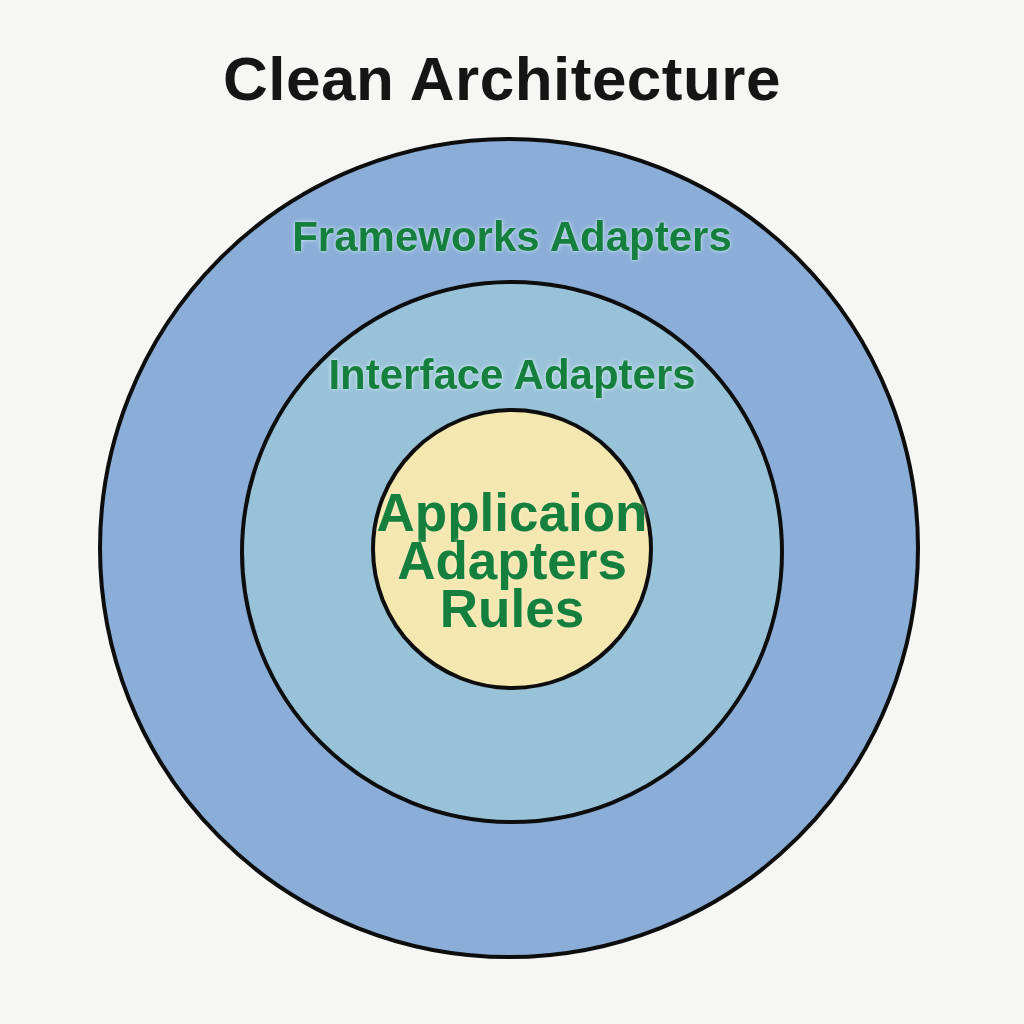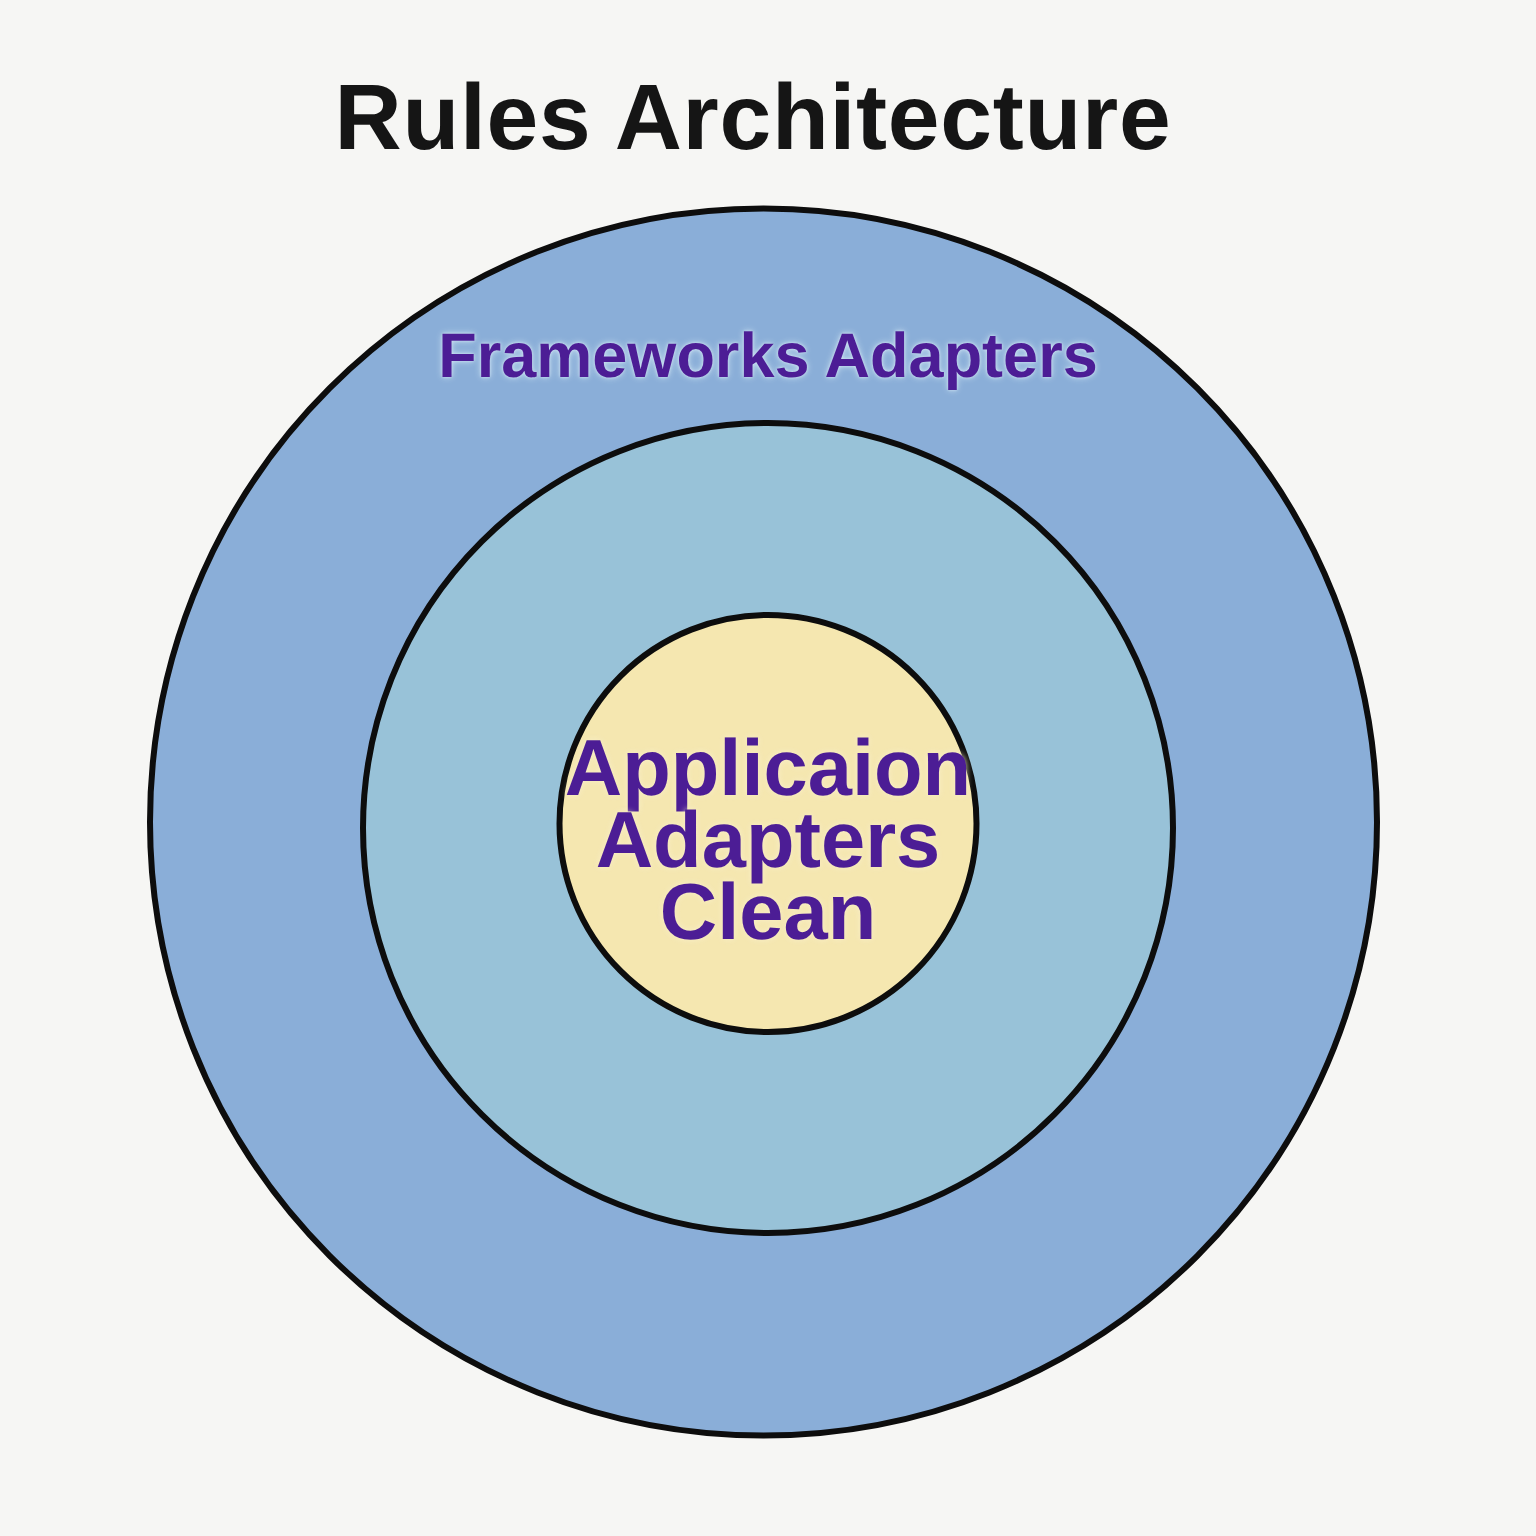--- a/index.html
+++ b/index.html
@@ -54,21 +54,21 @@
     top: 408px;
     width: 282px;
     height: 282px;
   }
   .layer-label {
     position: absolute;
     left: 0;
     width: 1024px;
     text-align: center;
     font-weight: bold;
-    color: #4c1d95;
+    color: #15803d;
     line-height: 48px;
     font-size: 42px;
   }
   .label-outer {
     top: 213px;
     text-shadow: 0 0 5px rgba(208,230,244,0.9), 0 0 2px rgba(208,230,244,0.9);
   }
   .label-middle {
     top: 351px;
     text-shadow: 0 0 5px rgba(215,236,246,0.9), 0 0 2px rgba(215,236,246,0.9);
@@ -77,30 +77,31 @@
     top: 489px;
     font-size: 53px;
     text-shadow: 0 0 4px rgba(250,240,205,0.9);
   }
 </style>
 </head>
 <body>
 
 <div class="canvas" style="background-color: rgb(246, 246, 244);">
 
-  <h1 class="page-title">Rules Architecture</h1>
+  <h1 class="page-title">Clean Architecture</h1>
 
   <div class="circle circle-outer" style="background-color: rgb(138, 174, 216);"></div>
 
   <div class="circle circle-middle" style="background-color: rgb(152, 194, 216);"></div>
 
   <div class="circle circle-inner" style="background-color: rgb(245, 231, 176);"></div>
 
   <div class="layer-label label-outer">Frameworks Adapters</div>
 
+  <div class="layer-label label-middle">Interface Adapters</div>
 
   <div class="layer-label label-inner">
     <div>Applicaion</div>
     <div>Adapters</div>
-    <div>Clean</div>
+    <div>Rules</div>
   </div>
 
 </div>
 
 </body></html>

